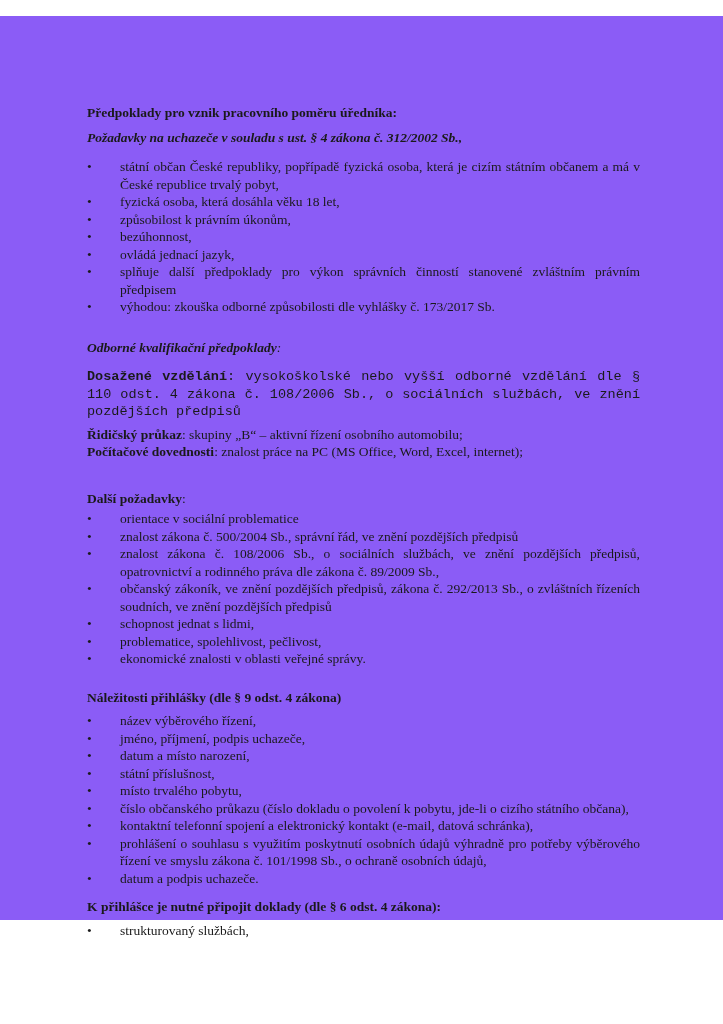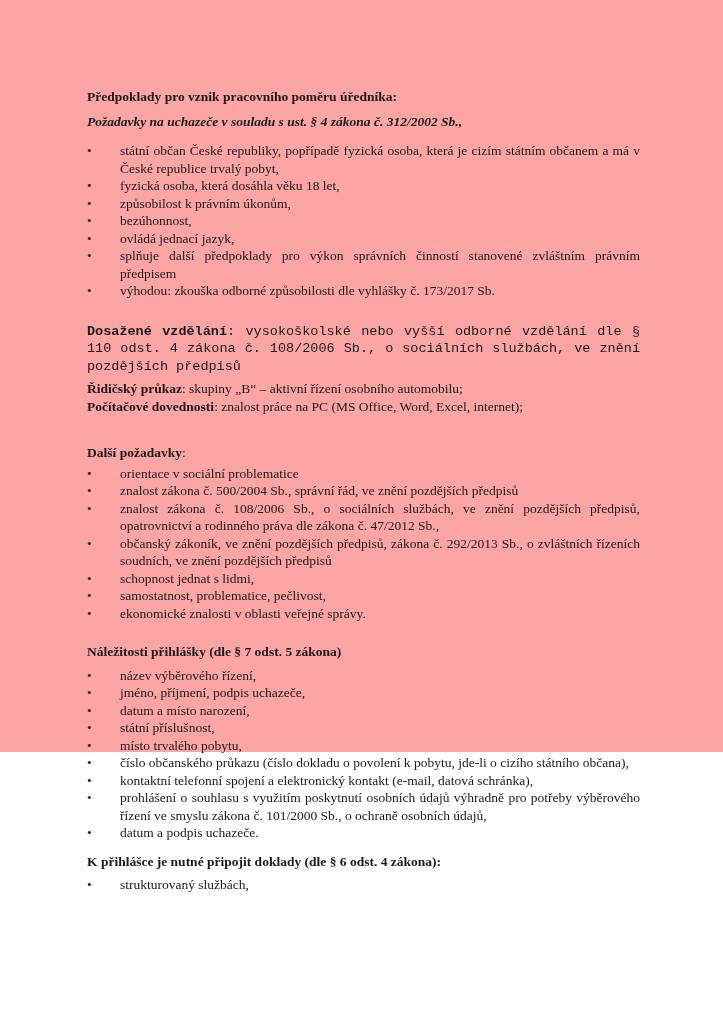--- a/index.html
+++ b/index.html
@@ -6,21 +6,21 @@
   html, body { background: #ffffff; }
   body {
     width: 723px;
     height: 1024px;
     font-family: "Liberation Serif", "DejaVu Serif", serif;
     font-size: 13.5px;
     line-height: 17.5px;
     color: #1a1a1a;
     -webkit-font-smoothing: antialiased;
   }
-  .page { width: 723px; height: 752px; padding: 88px 83px 0 87px; background: #fca5a5; }
+  .page { width: 723px; height: 904px; padding: 88px 83px 0 87px; background: #8b5cf6; margin-top: 16px; }
   p.h { font-weight: bold; }
   p.h .reg { font-weight: normal; }
   .b { font-weight: bold; }
   p.p { text-align: justify; }
   ul { list-style: none; }
   li { display: flex; }
   .bullet { flex: 0 0 33px; }
   .txt { flex: 1; text-align: justify; }
   
   .mb7  { margin-bottom: 7px; }
@@ -67,63 +67,64 @@
         <span class="txt">splňuje další předpoklady pro výkon správních činností stanovené zvláštním právním předpisem</span>
       </li>
     <li>
         <span class="bullet">•</span>
         <span class="txt">výhodou: zkouška odborné způsobilosti dle vyhlášky č. 173/2017 Sb.</span>
       </li>
   </ul>
 
   <div class="gap23"></div>
 
+  <p class="h mb12"><span class="b">Odborné kvalifikační předpoklady</span><span class="reg">:</span></p>
 
   <p class="p mb5"><span class="b">Dosažené vzdělání</span><span>: vysokoškolské nebo vyšší odborné vzdělání dle § 110 odst. 4 zákona č. 108/2006 Sb., o sociálních službách, ve znění pozdějších předpisů</span></p>
   <p class="p"><span class="b">Řidičský průkaz</span><span>: skupiny „B“ – aktivní řízení osobního automobilu;</span></p>
   <p class="p mb8"><span class="b">Počítačové dovednosti</span><span>: znalost práce na PC (MS Office, Word, Excel, internet);</span></p>
 
   <div class="gap21"></div>
 
   <p class="h mb3"><span class="b">Další požadavky</span><span class="reg">:</span></p>
 
   <ul>
     <li>
         <span class="bullet">•</span>
         <span class="txt">orientace v sociální problematice</span>
       </li>
     <li>
         <span class="bullet">•</span>
         <span class="txt">znalost zákona č. 500/2004 Sb., správní řád, ve znění pozdějších předpisů</span>
       </li>
     <li>
         <span class="bullet">•</span>
-        <span class="txt">znalost zákona č. 108/2006 Sb., o sociálních službách, ve znění pozdějších předpisů, opatrovnictví a rodinného práva dle zákona č. 47/2012 Sb.,</span>
+        <span class="txt">znalost zákona č. 108/2006 Sb., o sociálních službách, ve znění pozdějších předpisů, opatrovnictví a rodinného práva dle zákona č. 89/2009 Sb.,</span>
       </li>
     <li>
         <span class="bullet">•</span>
         <span class="txt">občanský zákoník, ve znění pozdějších předpisů, zákona č. 292/2013 Sb., o zvláštních řízeních soudních, ve znění pozdějších předpisů</span>
       </li>
     <li>
         <span class="bullet">•</span>
         <span class="txt">schopnost jednat s lidmi,</span>
       </li>
     <li>
         <span class="bullet">•</span>
-        <span class="txt">samostatnost, problematice, pečlivost,</span>
+        <span class="txt">problematice, spolehlivost, pečlivost,</span>
       </li>
     <li>
         <span class="bullet">•</span>
         <span class="txt">ekonomické znalosti v oblasti veřejné správy.</span>
       </li>
   </ul>
 
   <div class="gap21"></div>
 
-  <p class="h mb6">Náležitosti přihlášky (dle § 7 odst. 5 zákona)</p>
+  <p class="h mb6">Náležitosti přihlášky (dle § 9 odst. 4 zákona)</p>
 
   <ul>
     <li>
         <span class="bullet">•</span>
         <span class="txt">název výběrového řízení,</span>
       </li>
     <li>
         <span class="bullet">•</span>
         <span class="txt">jméno, příjmení, podpis uchazeče,</span>
       </li>
@@ -142,21 +143,21 @@
     <li>
         <span class="bullet">•</span>
         <span class="txt">číslo občanského průkazu (číslo dokladu o povolení k pobytu, jde-li o cizího státního občana),</span>
       </li>
     <li>
         <span class="bullet">•</span>
         <span class="txt">kontaktní telefonní spojení a elektronický kontakt (e-mail, datová schránka),</span>
       </li>
     <li>
         <span class="bullet">•</span>
-        <span class="txt">prohlášení o souhlasu s využitím poskytnutí osobních údajů výhradně pro potřeby výběrového řízení ve smyslu zákona č. 101/2000 Sb., o ochraně osobních údajů,</span>
+        <span class="txt">prohlášení o souhlasu s využitím poskytnutí osobních údajů výhradně pro potřeby výběrového řízení ve smyslu zákona č. 101/1998 Sb., o ochraně osobních údajů,</span>
       </li>
     <li>
         <span class="bullet">•</span>
         <span class="txt">datum a podpis uchazeče.</span>
       </li>
   </ul>
 
   <div class="gap11"></div>
 
   <p class="h mb6">K přihlášce je nutné připojit doklady (dle § 6 odst. 4 zákona):</p>

